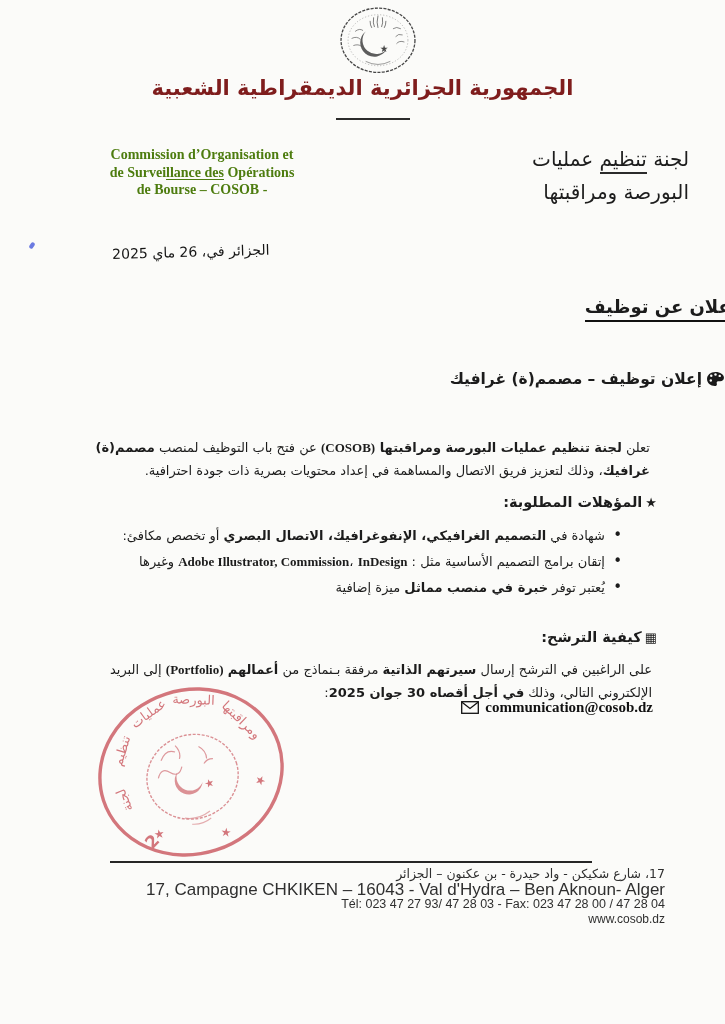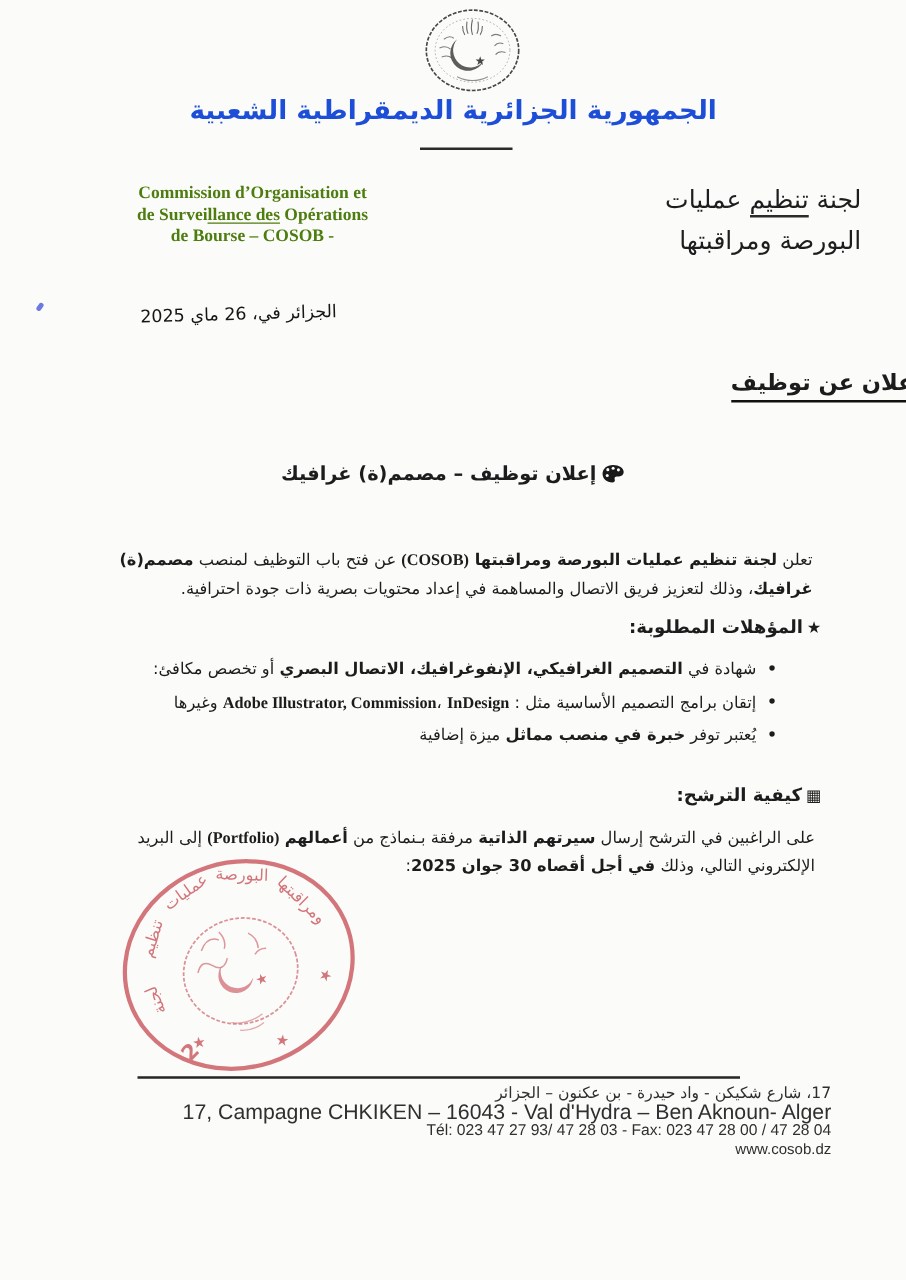--- a/index.html
+++ b/index.html
@@ -4,38 +4,38 @@
 <style>
   *{box-sizing:border-box;margin:0;padding:0}
   html,body{width:725px;height:1024px}
   body{font-family:"DejaVu Sans",sans-serif;background:#e9e9e9}
   .page{position:relative;width:725px;height:1024px;overflow:hidden;
         background:var(--paper,#fbfbf9);color:var(--ink,#1c1c1c)}
 
   
   .emblem{position:absolute;left:334px;top:5px;width:88px;height:74px;color:#474747}
   .republic-title{position:absolute;top:76px;left:0;width:100%;text-align:center;
-        direction:rtl;font-weight:bold;font-size:21px;color:#1d4ed8}
+        direction:rtl;font-weight:bold;font-size:21px;color:#7f1d1d}
   .title-underline{position:absolute;top:118px;left:336px;width:74px;height:2px;background:#2b2b2b}
   .org-fr{position:absolute;top:146px;left:96px;width:212px;text-align:center;
         font-family:"Liberation Serif",serif;font-weight:bold;font-size:14px;line-height:17.5px;color:#4d7c0f}
   .org-fr .ul{text-decoration:underline;text-underline-offset:2px}
   .org-ar{position:absolute;top:143px;right:36px;width:175px;
         direction:rtl;font-size:20px;line-height:33px;color:#1d1d1d}
   .ular{border-bottom:2px solid #2b2b2b;padding-bottom:1px}
   .speck{position:absolute;left:30px;top:242px;width:4px;height:7px;border-radius:2px;
         background:var(--accent-blue,#3b4fd8);transform:rotate(35deg);opacity:.75}
   .date-line{position:absolute;top:246px;left:112px;direction:rtl;font-size:14px;
         transform:rotate(-1.6deg);transform-origin:left top;color:#161616}
 
   
   .main-title{position:absolute;top:296px;left:12px;width:100%;text-align:right;direction:rtl}
   .main-title .inner{display:inline-block;font-weight:bold;font-size:18px;
         border-bottom:2.2px solid #111;padding-bottom:3px}
-  .subtitle{position:absolute;top:370px;left:0;width:100%;text-align:center;direction:rtl;
+  .subtitle{position:absolute;top:370px;left:0;width:100%;direction:rtl;
         font-weight:bold;font-size:15.5px}
   .subtitle svg{vertical-align:-3px;margin-left:4px}
 
   
   .intro{position:absolute;top:437px;left:75px;width:575px;direction:rtl;
         font-size:13px;line-height:22.5px}
   .b{font-weight:bold}
   .lat{font-family:"Liberation Serif",serif}
   .sec-heading{position:absolute;right:68px;direction:rtl;font-weight:bold;font-size:14.5px}
   .sec-heading .sec-icon{font-size:13px;margin-left:3px;font-weight:normal}
@@ -120,20 +120,26 @@
     <div class="li"><span class="dot">•</span><span>إتقان برامج التصميم الأساسية مثل : </span><span class="b lat">Adobe Illustrator, Commission</span><span>، </span><span class="b lat">InDesign</span><span> وغيرها</span></div>
     <div class="li"><span class="dot">•</span><span>يُعتبر توفر </span><span class="b">خبرة في منصب مماثل</span><span> ميزة إضافية</span></div>
   </div>
 
   <div class="sec-heading h-apply">
     <span class="sec-icon">▦</span><span>كيفية الترشح:</span>
   </div>
 
   <div class="apply-par"><span>على الراغبين في الترشح إرسال </span><span class="b">سيرتهم الذاتية</span><span> مرفقة بـنماذج من </span><span class="b">أعمالهم</span><span> </span><span class="b lat">(Portfolio)</span><span> إلى البريد الإلكتروني التالي، وذلك </span><span class="b">في أجل أقصاه 30 جوان 2025</span><span>:</span></div>
 
+  <div class="email-row">
+    <svg width="18" height="13" viewBox="0 0 18 13" aria-hidden="true">
+      <rect x="0.7" y="0.7" width="16.6" height="11.6" fill="none" stroke="#111" stroke-width="1.3"></rect>
+      <path d="M1,1.2 L9,7.5 L17,1.2" fill="none" stroke="#111" stroke-width="1.3"></path>
+    </svg><span>communication@cosob.dz</span>
+  </div>
 
   <svg class="stamp" viewBox="0 0 210 180" aria-hidden="true">
     <g transform="rotate(-18 105 90)">
       <ellipse cx="105" cy="90" rx="92" ry="82" fill="none" stroke="currentColor" stroke-width="3.4"></ellipse>
       <text transform="rotate(-95 105 90)" x="105" y="22" text-anchor="middle" font-size="13" fill="currentColor">لجنة</text>
       <text transform="rotate(-55 105 90)" x="105" y="22" text-anchor="middle" font-size="13" fill="currentColor">تنظيم</text>
       <text transform="rotate(-18 105 90)" x="105" y="22" text-anchor="middle" font-size="13" fill="currentColor">عمليات</text>
       <text transform="rotate(20 105 90)" x="105" y="22" text-anchor="middle" font-size="13" fill="currentColor">البورصة</text>
       <text transform="rotate(62 105 90)" x="105" y="22" text-anchor="middle" font-size="13" fill="currentColor">ومراقبتها</text>
       <text transform="rotate(115 105 90)" x="105" y="24" text-anchor="middle" font-size="12" fill="currentColor">★</text>

